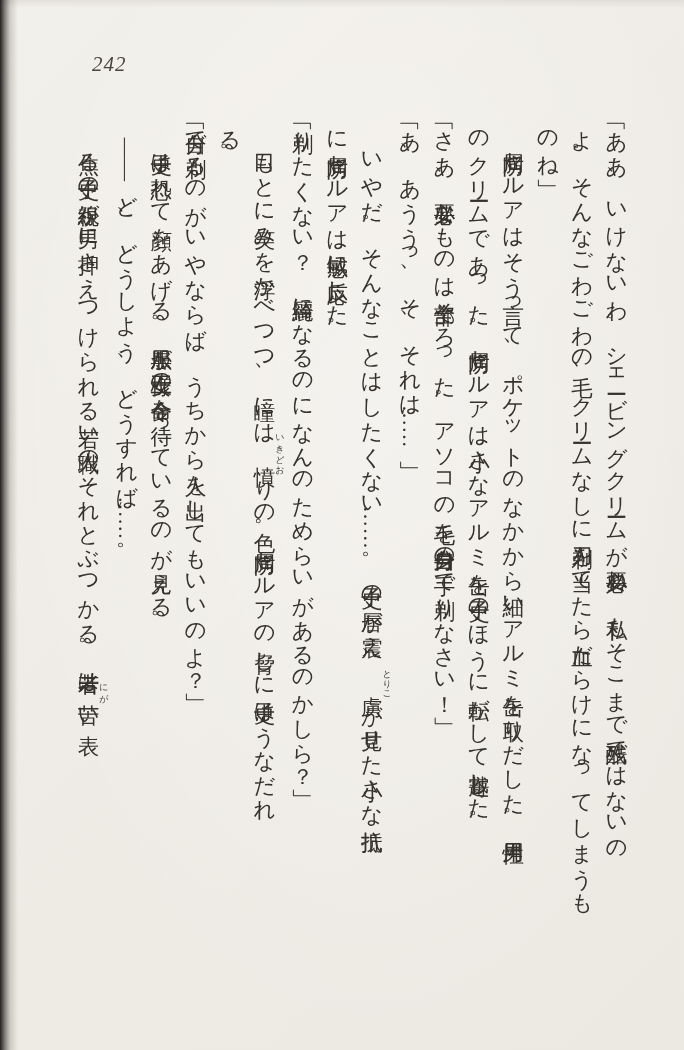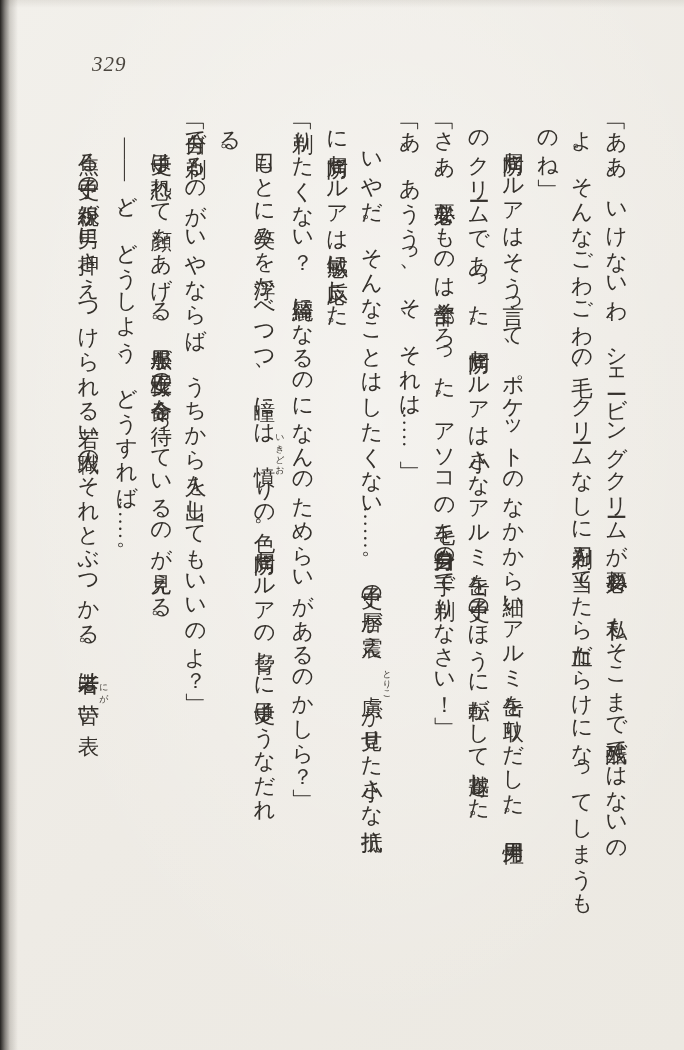--- a/index.html
+++ b/index.html
@@ -70,21 +70,21 @@
     letter-spacing: 0;
     color: #45413b;
   }
 </style>
 </head>
 <body>
 
 <div class="page">
   <div class="binding-shadow"></div>
   <div class="edge-shadow-top"></div>
-  <div class="page-number">329</div>
+  <div class="page-number">242</div>
   <div class="text-area" id="text-area">
       <div class="col">「ああ、いけないわ。シェービングクリームが必要ね。私もそこまで残酷ではないの</div>
       <div class="col">よ。そんなごわごわの毛、クリームなしに剃刀を当てたら血だらけになってしまうも</div>
       <div class="col">のね」</div>
       <div class="col">　周防セルアはそう言って、ポケットのなかから細いアルミ缶を取りだした。男性用</div>
       <div class="col">のクリームであった。周防セルアは小さなアルミ缶を史子のほうに転がして寄越した。</div>
       <div class="col">「さあ、必要なものは全部そろった。アソコの毛を自分自身の手で剃りなさい！」</div>
       <div class="col">「あ、あううっ、そ、それは……」</div>
       <div class="col">　いやだ。そんなことはしたくない……。史子の唇が震え、<ruby>虜<rt>とりこ</rt></ruby>が見せた小さな抵抗</div>
       <div class="col">に周防セルアは敏感に反応した。</div>

